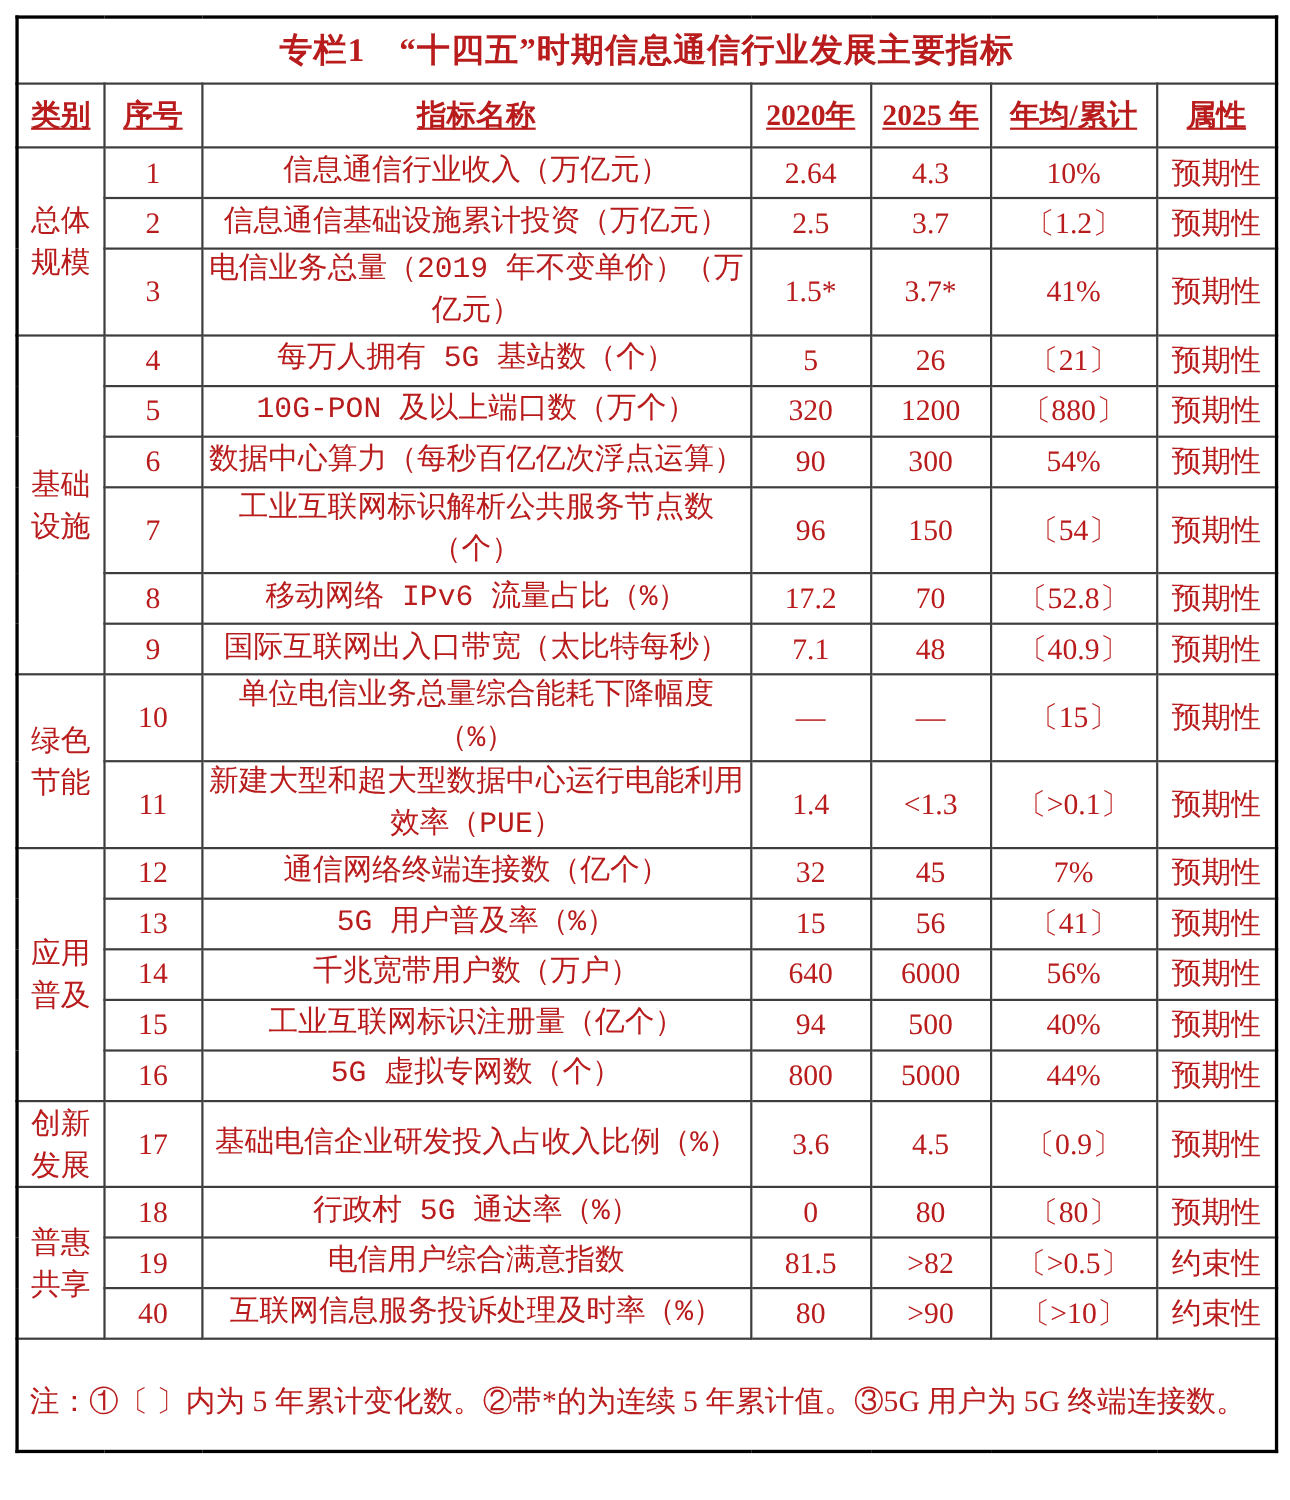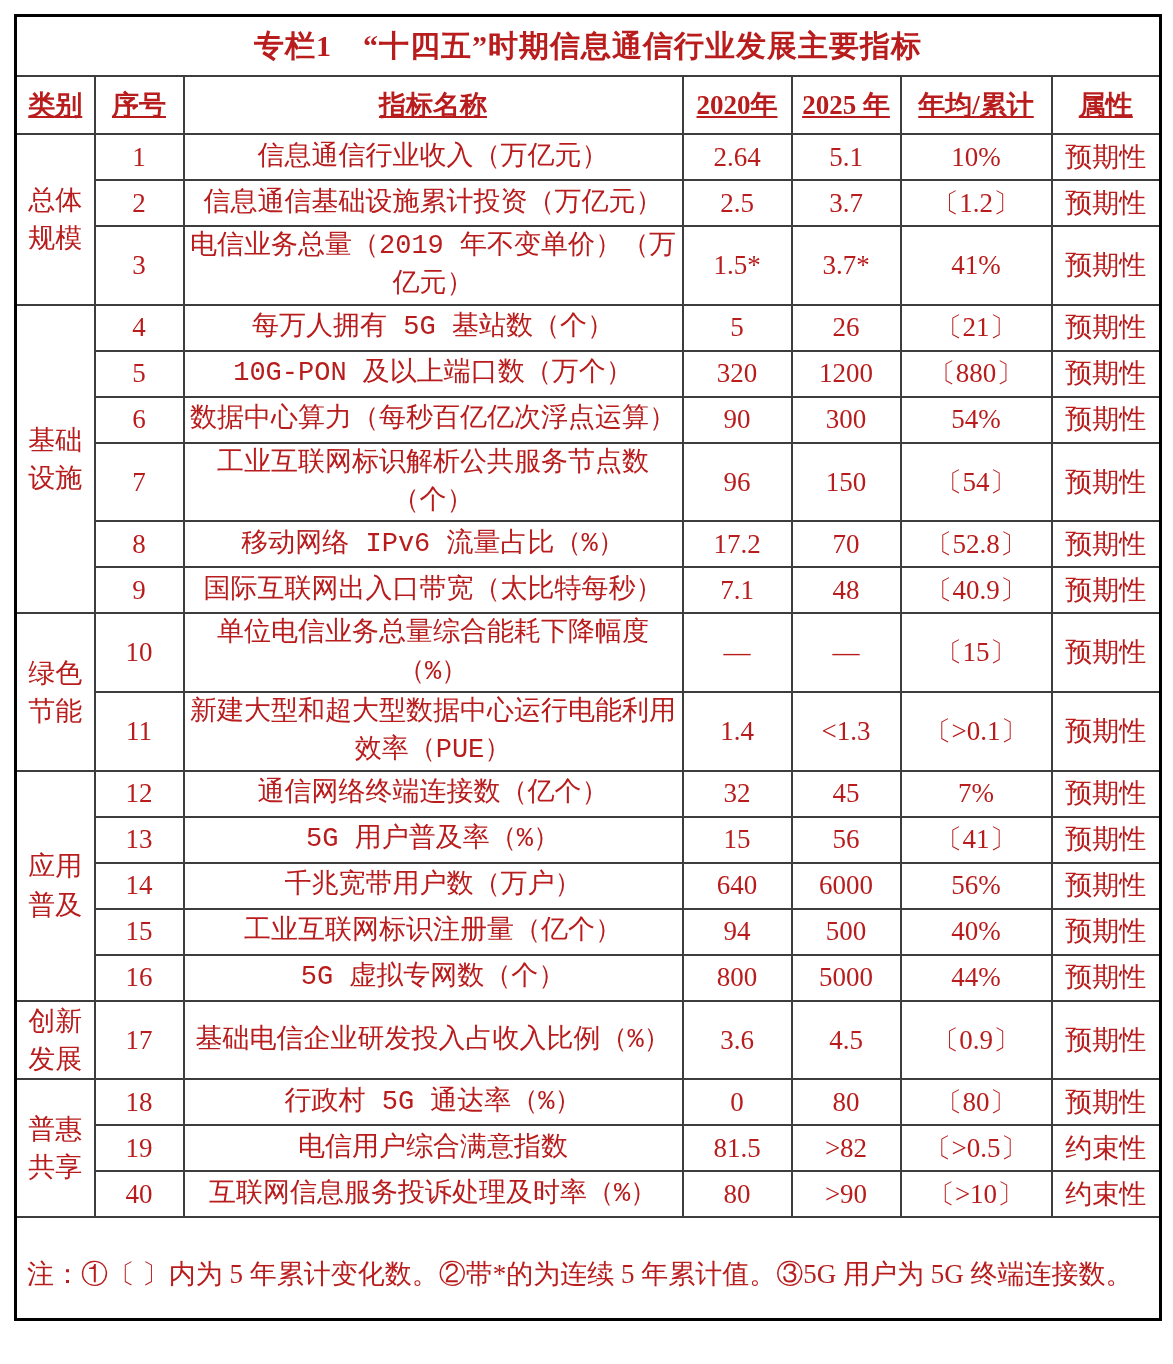--- a/index.html
+++ b/index.html
@@ -75,21 +75,21 @@
     <td>2025 年</td>
     <td>年均/累计</td>
     <td>属性</td>
   </tr>
 
   <tr class="h-s">
     <td class="cat" rowspan="3">总体规模</td>
     <td>1</td>
     <td class="name">信息通信行业收入（万亿元）</td>
     <td>2.64</td>
-    <td>5.1</td>
+    <td>4.3</td>
     <td>10%</td>
     <td>预期性</td>
   </tr>
   <tr class="h-s">
     <td>2</td>
     <td class="name">信息通信基础设施累计投资（万亿元）</td>
     <td>2.5</td>
     <td>3.7</td>
     <td>〔1.2〕</td>
     <td>预期性</td>

